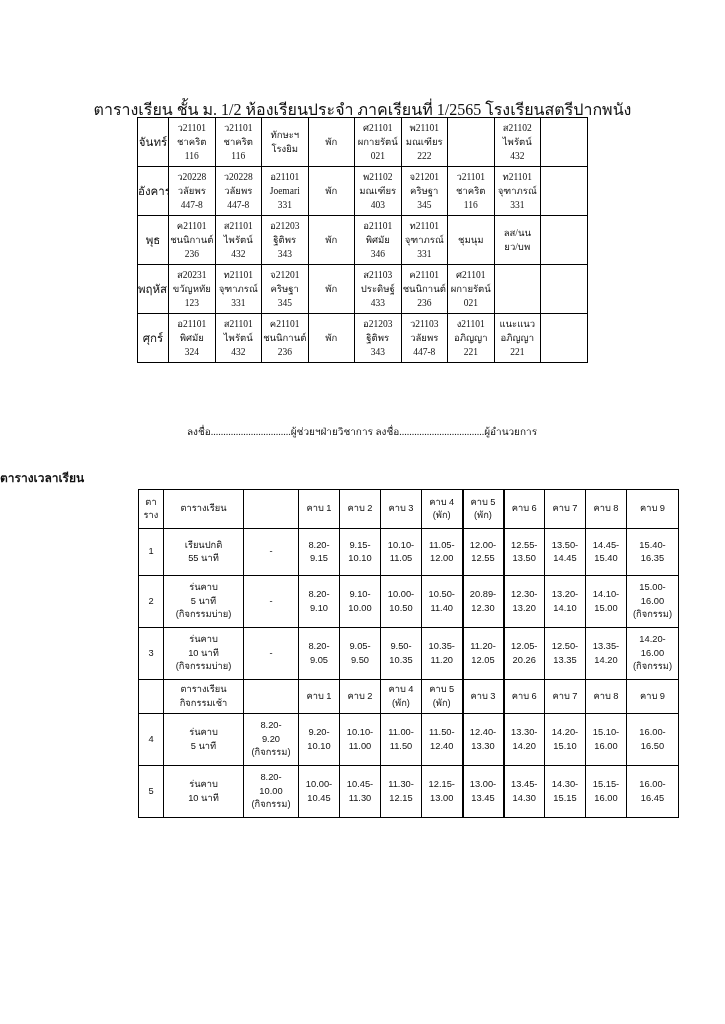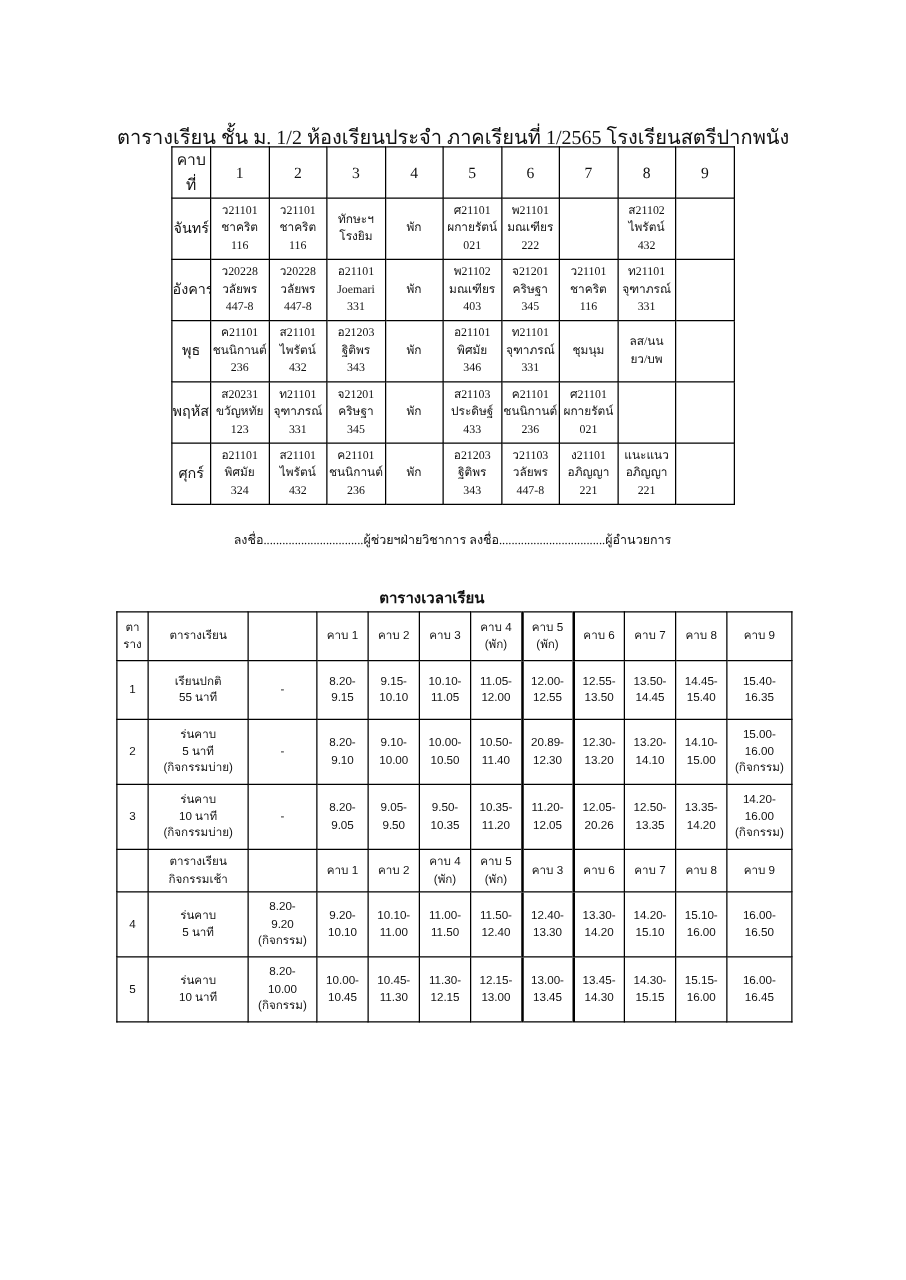--- a/index.html
+++ b/index.html
@@ -65,39 +65,39 @@
     color: #111;
     white-space: nowrap;
   }
 
   
   .t2-title {
     position: absolute;
     top: 468px;
     left: 0;
     width: 691px;
-    text-align: center;
+    text-align: left;
     font-family: "Liberation Sans", "DejaVu Sans", sans-serif;
     font-size: 12px;
     font-weight: bold;
     color: #111;
   }
 
   
   table.t2 {
     position: absolute;
     top: 489px;
     left: 93px;
     width: 540px;
     border-collapse: collapse;
     table-layout: fixed;
     font-family: "Liberation Sans", "DejaVu Sans", sans-serif;
     color: #111;
   }
-  .t2 { border: 1.5px solid #000; }
+  .t2 { border: 1.5px solid #000; margin-left: 45px; }
   .t2 td {
     border: 1px solid #000;
     text-align: center;
     vertical-align: middle;
     padding: 1px 0;
     font-size: 9.3px;
     line-height: 13.5px;
     overflow: hidden;
   }
   
@@ -124,32 +124,20 @@
         <col style="width:46.5px">
         <col style="width:46.5px">
       <col style="width:46.5px">
         <col style="width:46.5px">
         <col style="width:46.5px">
       <col style="width:46.5px">
         <col style="width:46.5px">
         <col style="width:47px">
     </colgroup>
     <tbody>
-        <tr class="hdr-row">
-          <td>คาบที่</td>
-          <td>1</td>
-          <td>2</td>
-          <td>3</td>
-          <td>4</td>
-          <td>5</td>
-          <td>6</td>
-          <td>7</td>
-          <td>8</td>
-          <td>9</td>
-        </tr>
         <tr class="day-row">
           <td class="day-label">จันทร์</td>
           <td>
             <div>ว21101</div>
             <div>ชาคริต</div>
             <div>116</div>
           </td>
           <td>
             <div>ว21101</div>
             <div>ชาคริต</div>

